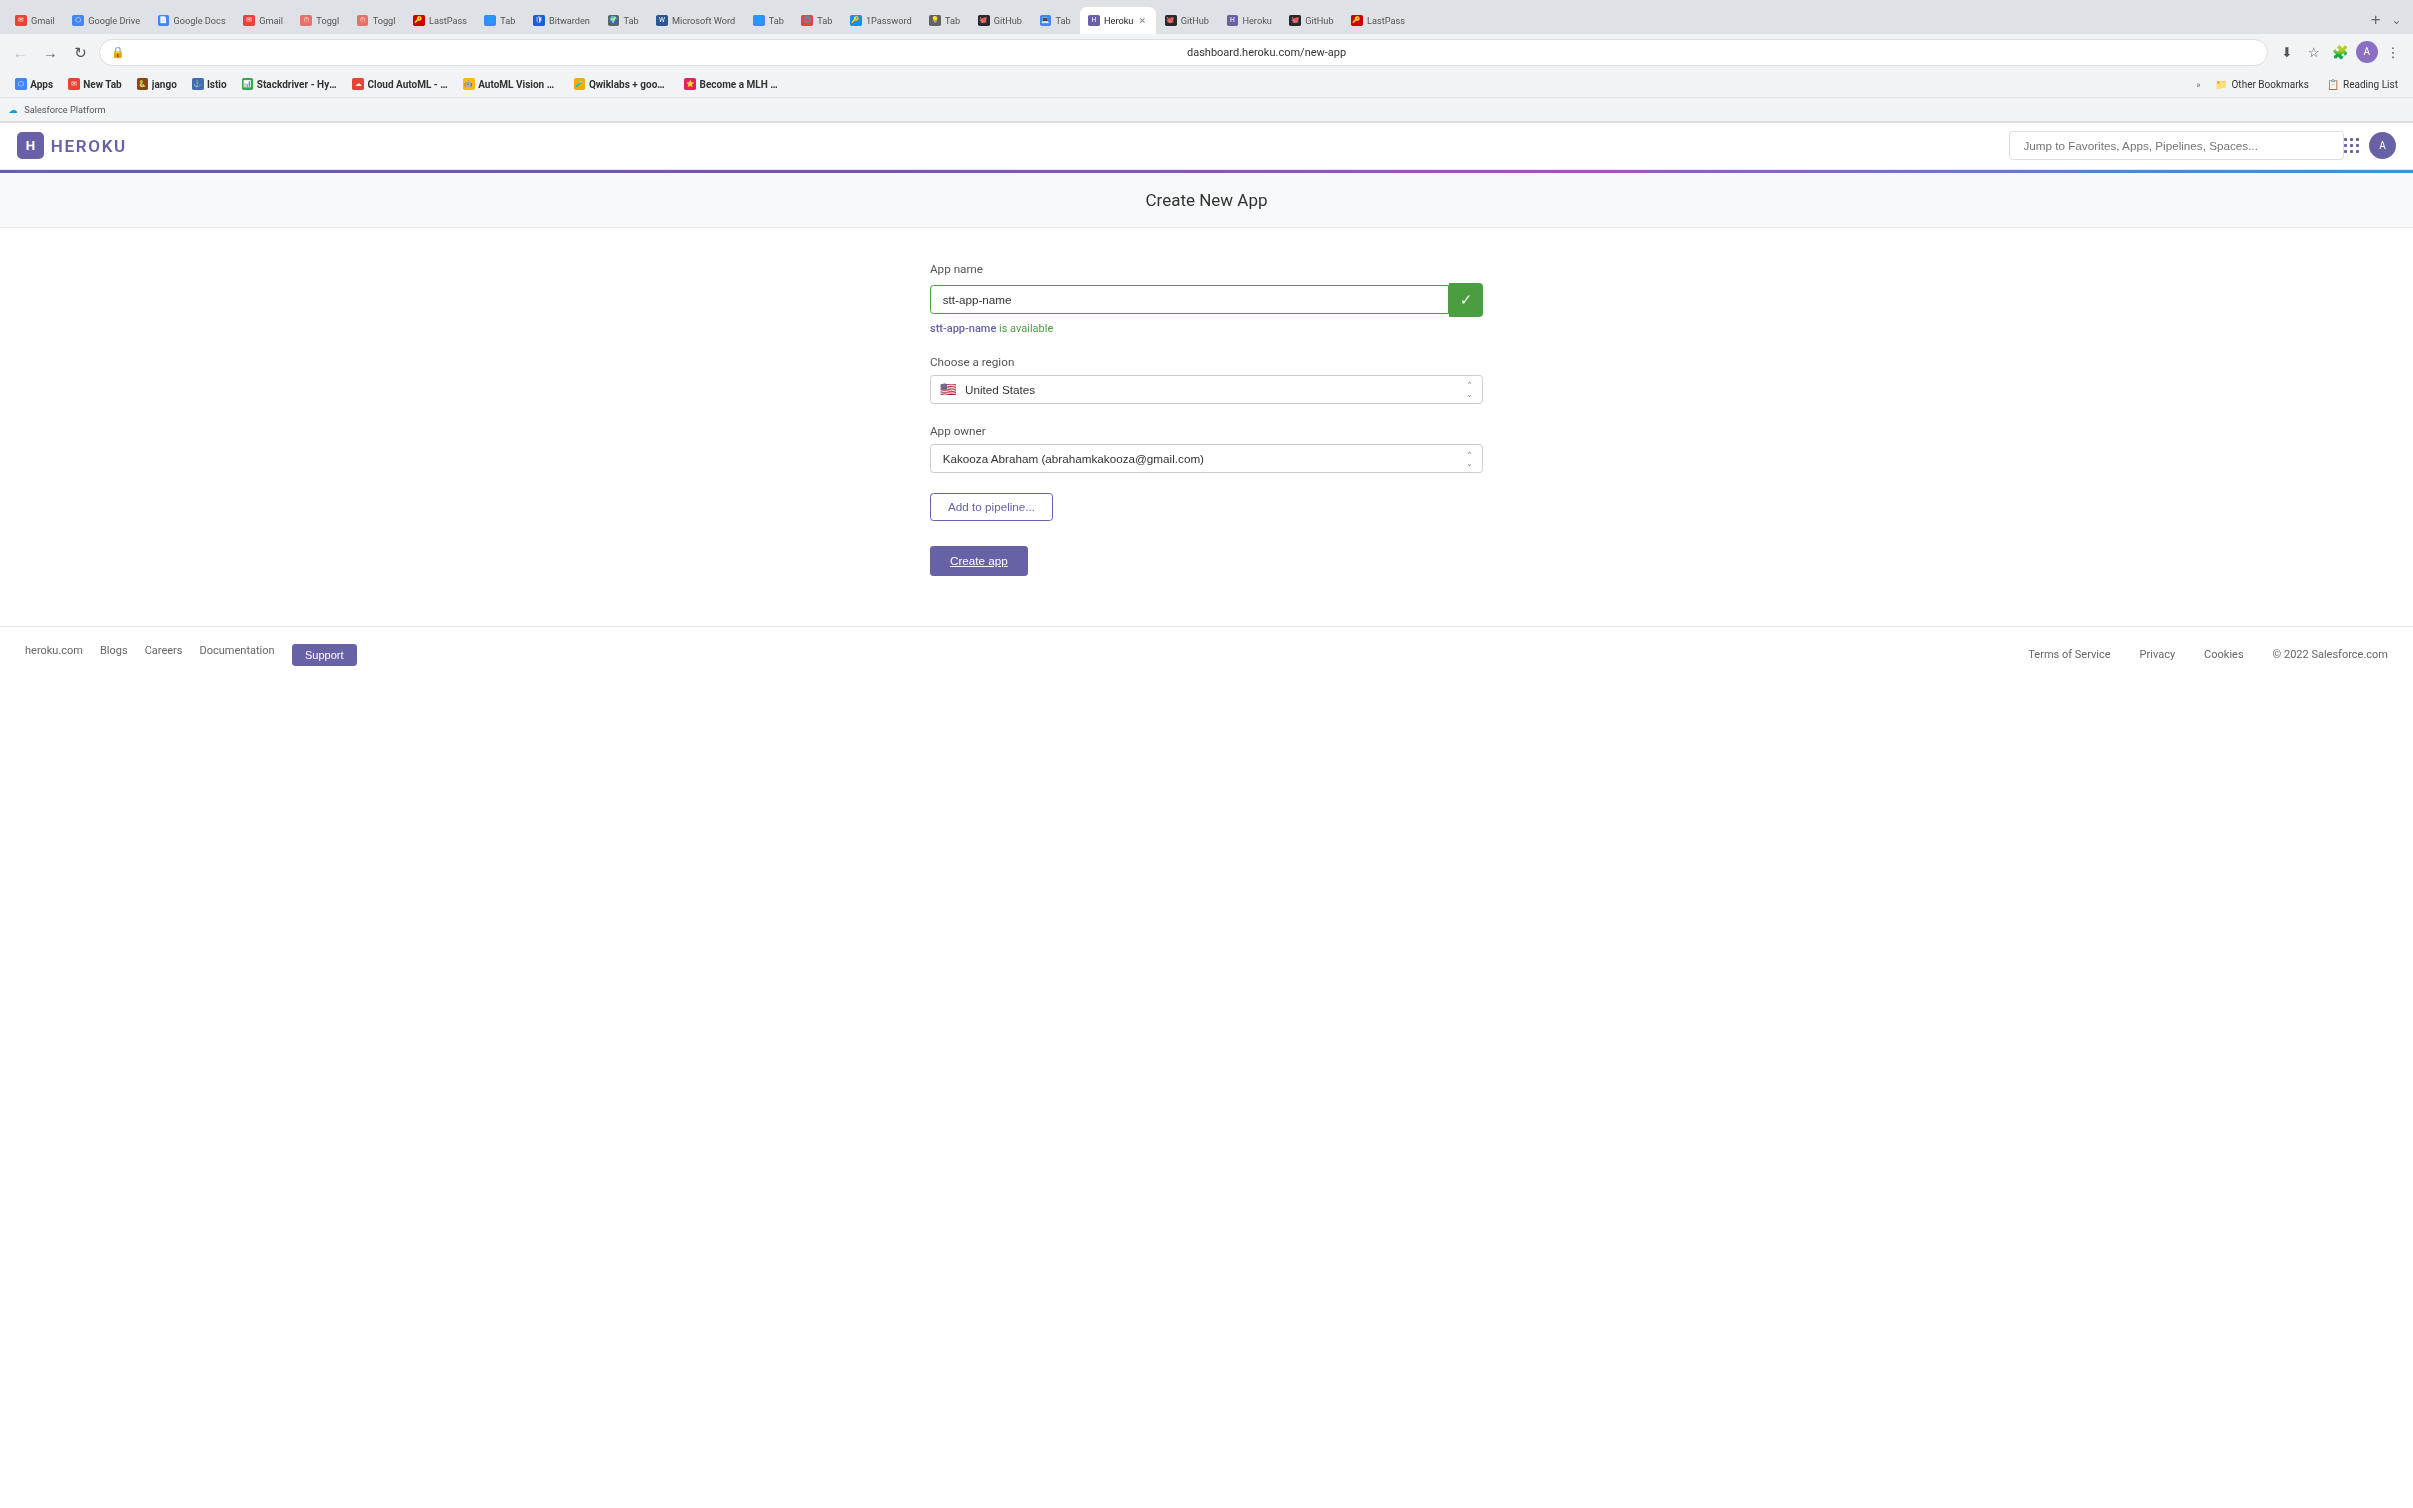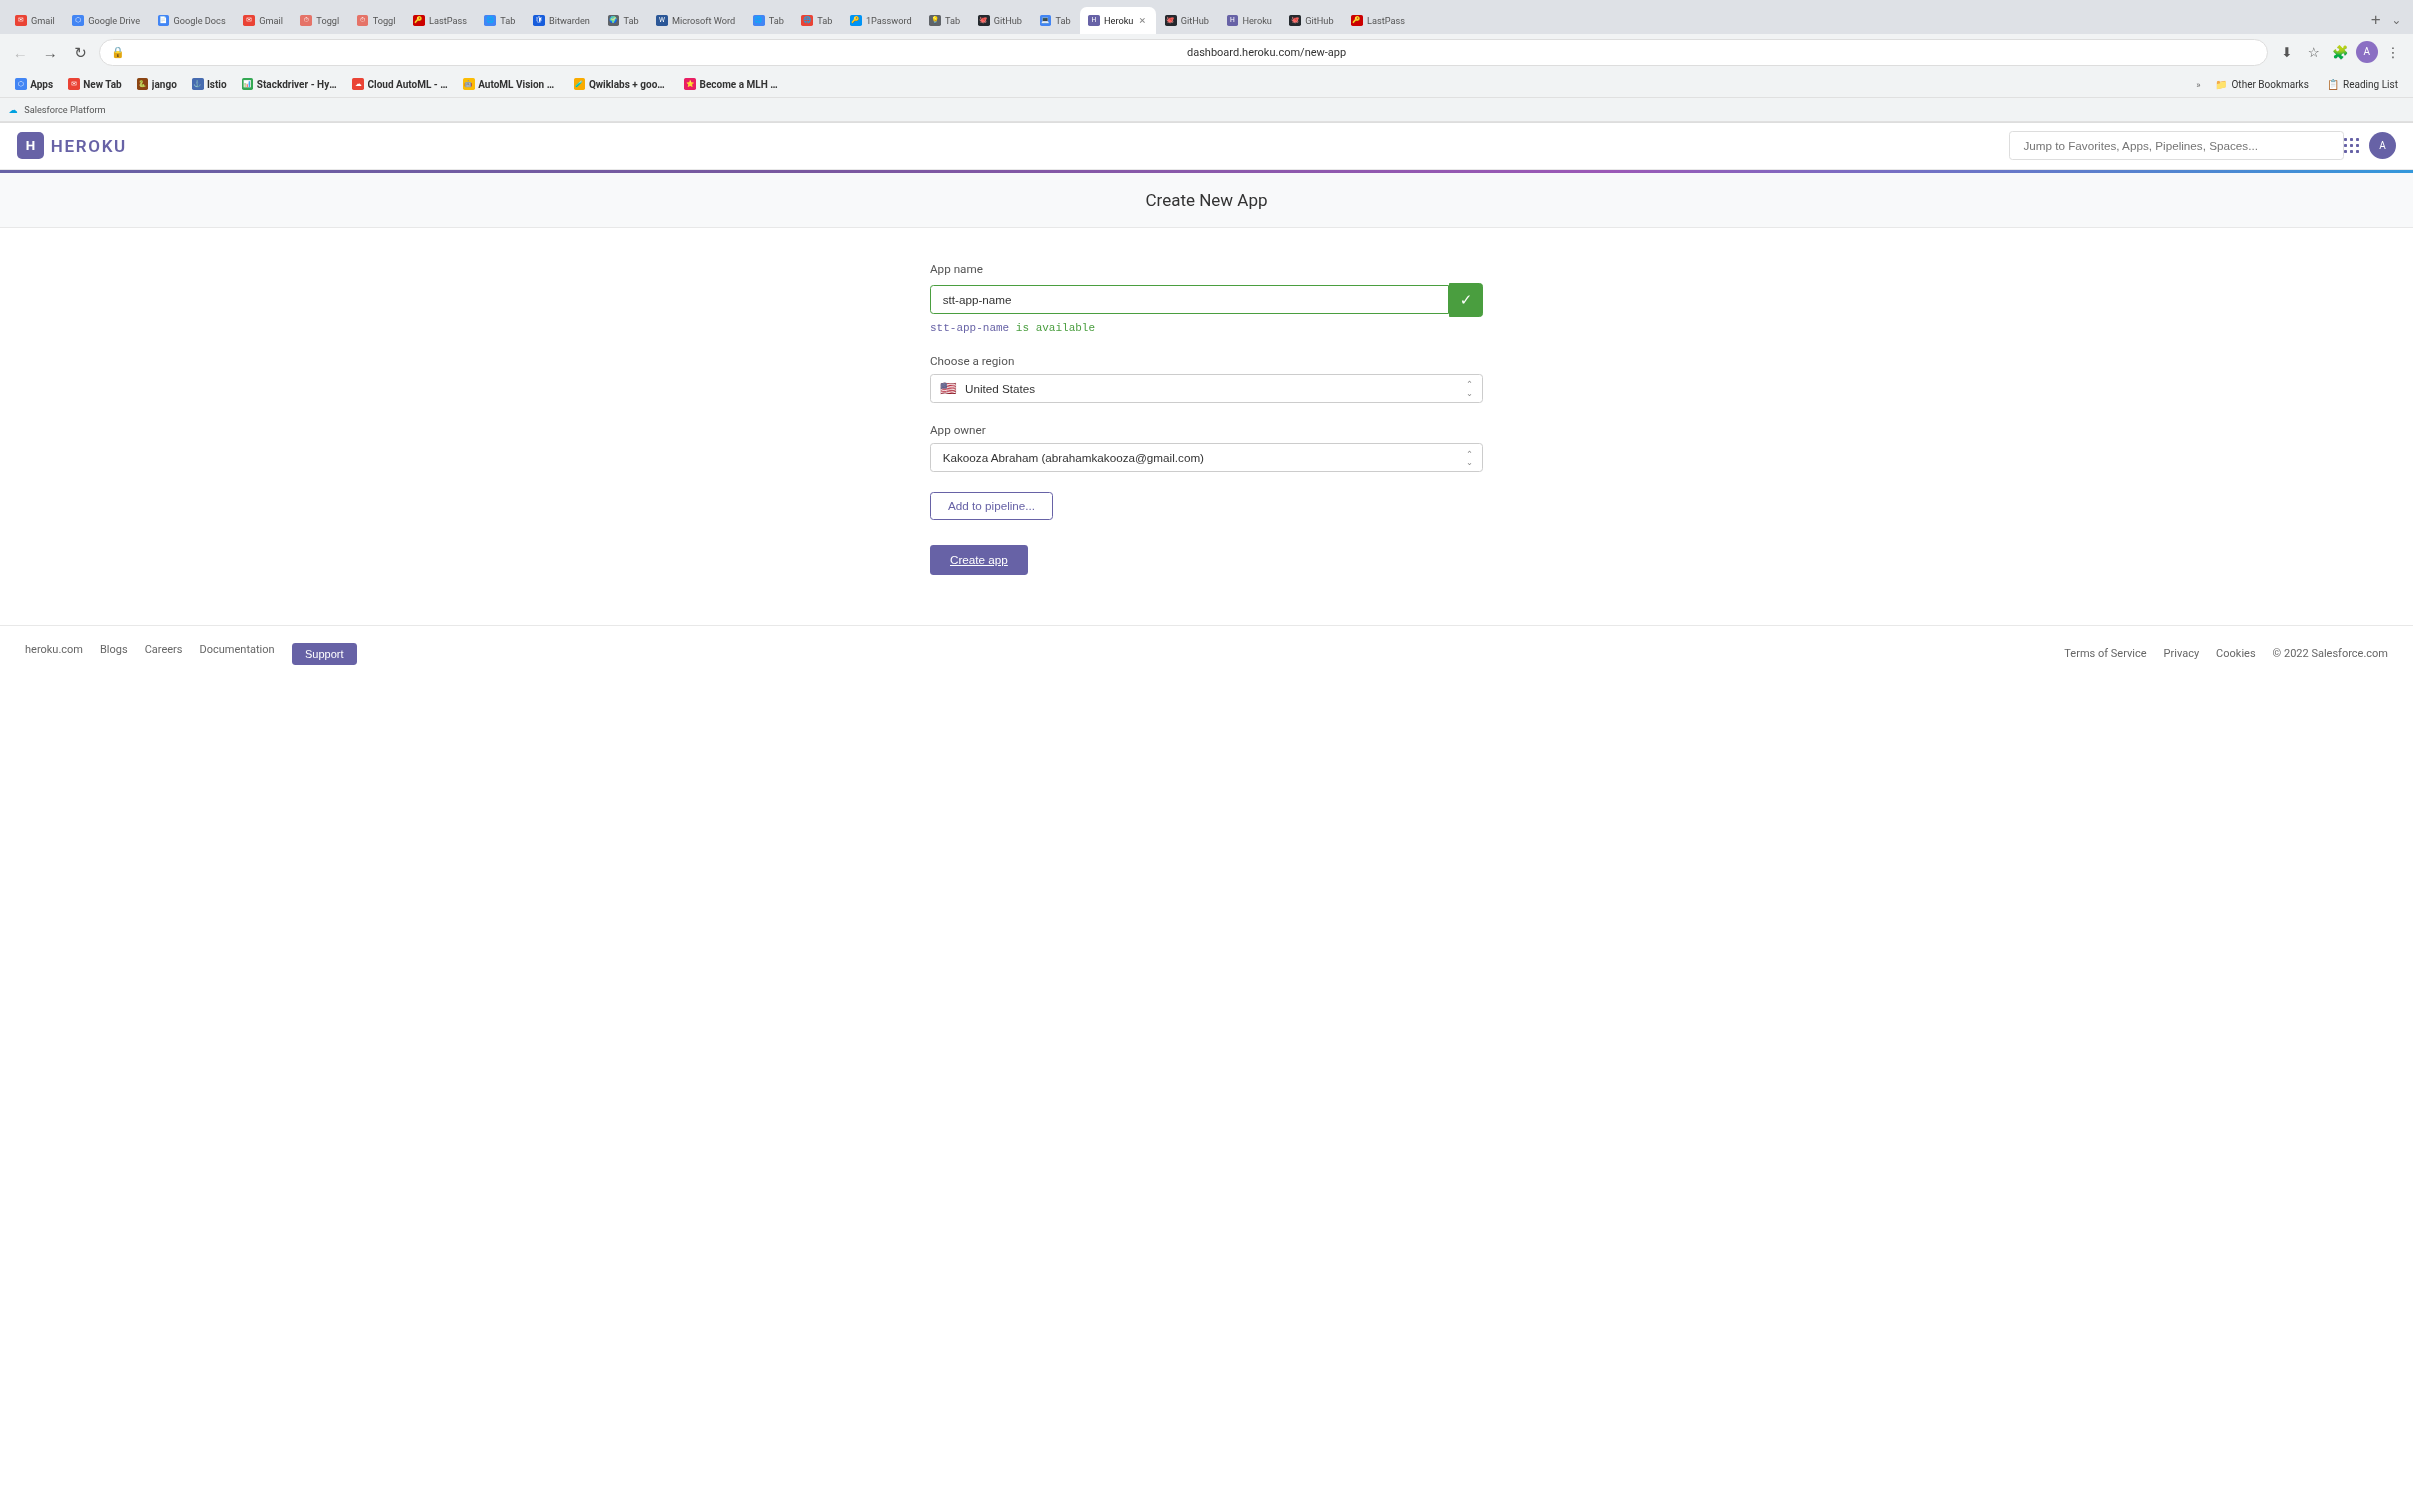--- a/index.html
+++ b/index.html
@@ -59,41 +59,41 @@
     
     .main-content { max-width: 587px; margin: 34px auto; padding: 0 17px; }
 
     .form-group { margin-bottom: 20px; }
     .form-label { display: block; font-size: 11.7px; color: #555; margin-bottom: 6.7px; font-weight: 400; }
 
     .app-name-wrapper { display: flex; align-items: center; gap: 0; }
     .app-name-input { flex: 1; padding: 6.7px 11.7px; border: 1.7px solid #4a9e3f; border-radius: 3.4px 0 0 3.4px; font-size: 11.7px; outline: none; color: #333; }
     .app-name-check { width: 34px; height: 34px; background: #4a9e3f; border: 1.7px solid #4a9e3f; border-radius: 0 3.4px 3.4px 0; display: flex; align-items: center; justify-content: center; color: white; font-size: 15px; }
 
-    .availability-text { margin-top: 5px; font-size: 11px; font-family: Liberation Mono, monospace; }
+    .availability-text { margin-top: 5px; font-size: 11px; }
     .availability-text .app-name-highlight { color: #6762a6; font-weight: 500; }
     .availability-text .available { color: #4a9e3f; }
 
     .owner-select { width: 100%; padding: 6.7px 11.7px; border: 0.8px solid #ccc; border-radius: 3.4px; font-size: 11.7px; color: #333; background: #fff; appearance: none; -webkit-appearance: none; cursor: pointer; outline: none; }
     .select-wrapper { position: relative; }
     .select-wrapper::after { content: '⌃\A⌄'; white-space: pre; position: absolute; right: 10px; top: 50%; transform: translateY(-50%); color: #888; font-size: 8.4px; line-height: 1; pointer-events: none; text-align: center; }
 
     .region-select-wrapper { position: relative; }
     .region-flag { position: absolute; left: 10px; top: 50%; transform: translateY(-50%); font-size: 13.4px; }
     .region-select { width: 100%; padding: 6.7px 11.7px 6.7px 34px; border: 0.8px solid #ccc; border-radius: 3.4px; font-size: 11.7px; color: #333; background: #fff; appearance: none; -webkit-appearance: none; cursor: pointer; outline: none; }
     .region-select-wrapper::after { content: '⌃\A⌄'; white-space: pre; position: absolute; right: 10px; top: 50%; transform: translateY(-50%); color: #888; font-size: 8.4px; line-height: 1; pointer-events: none; text-align: center; }
 
     .pipeline-btn { padding: 6.7px 17px; border: 0.8px solid #6762a6; border-radius: 3.4px; background: #fff; color: #6762a6; font-size: 11.7px; cursor: pointer; margin-bottom: 25px; display: block; }
 
     .create-btn { padding: 8.4px 20px; background: #6762a6; border: none; border-radius: 3.4px; color: #fff; font-size: 11.7px; cursor: pointer; display: block; text-decoration: underline; }
 
     
     .footer { display: flex; align-items: center; justify-content: space-between; padding: 17px 25px; border-top: 0.8px solid #e8e8e8; margin-top: 50px; font-size: 11px; color: #666; }
     .footer-left { display: flex; gap: 17px; }
-    .footer-right { display: flex; gap: 17px; }
+    .footer-right { display: flex; gap: 29px; }
     .footer a { color: #666; text-decoration: none; }
     .support-btn { padding: 5px 13.4px; background: #6762a6; color: white; border: none; border-radius: 3.4px; cursor: pointer; font-size: 11px; }
   </style>
 </head>
 <body>
 
 <div class="browser-chrome">
 
   <div class="tab-bar">
 

